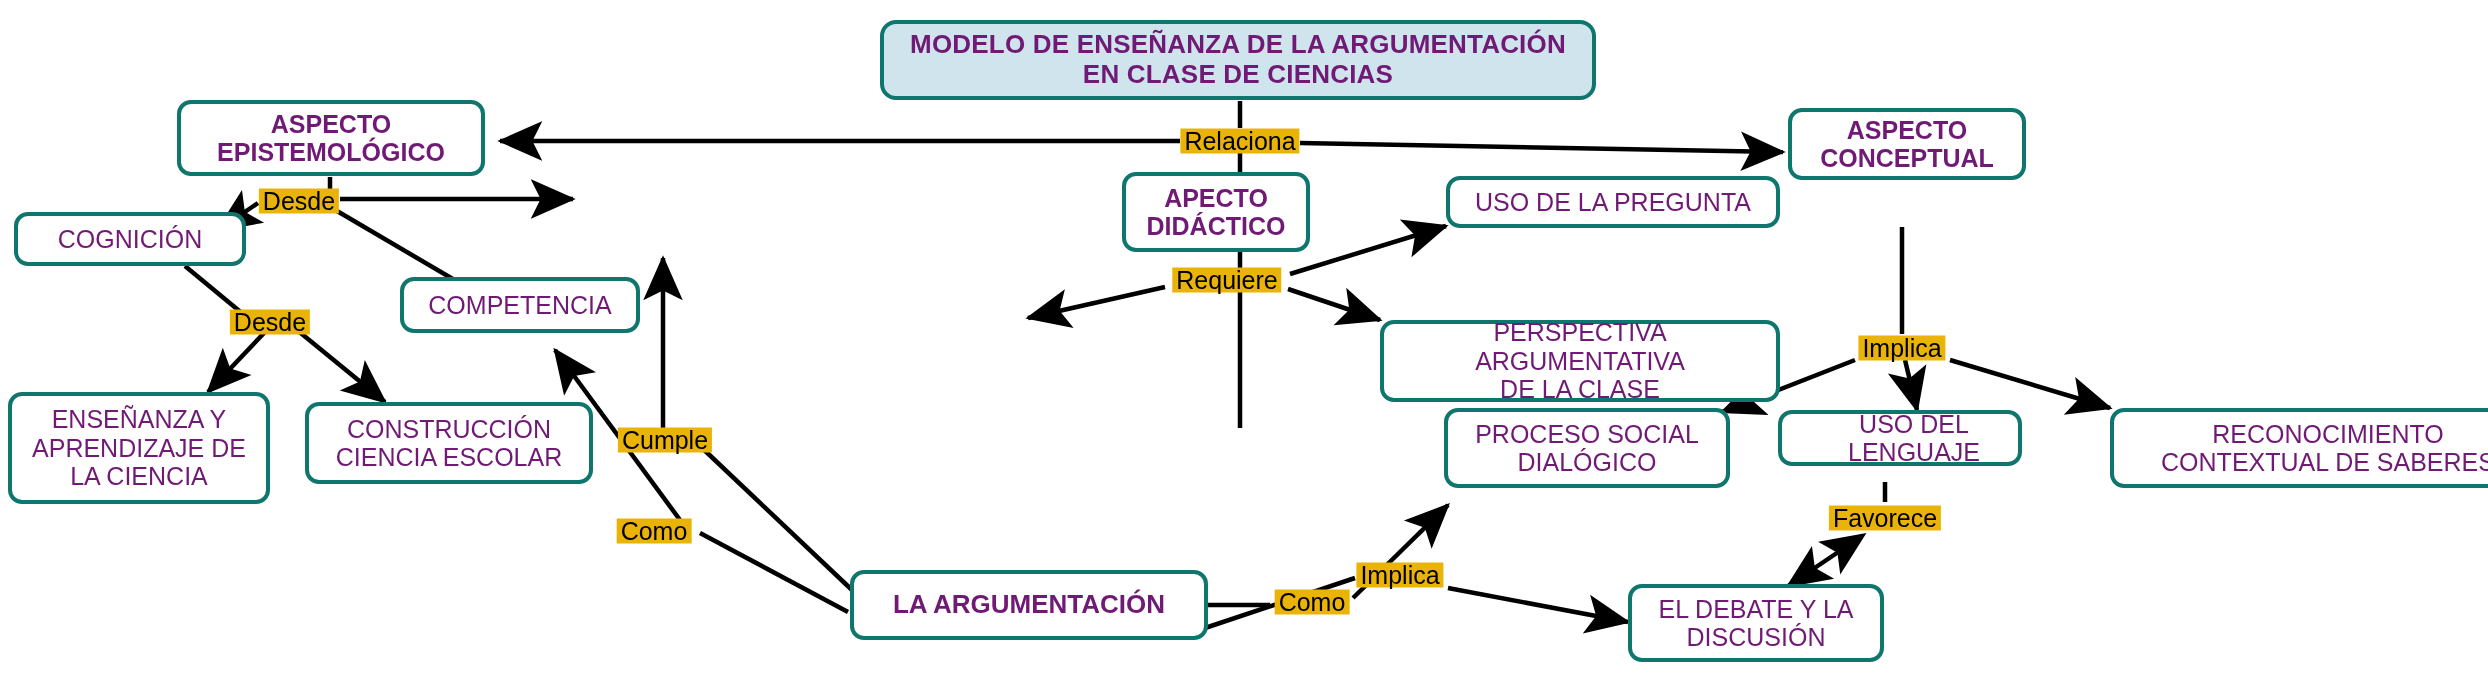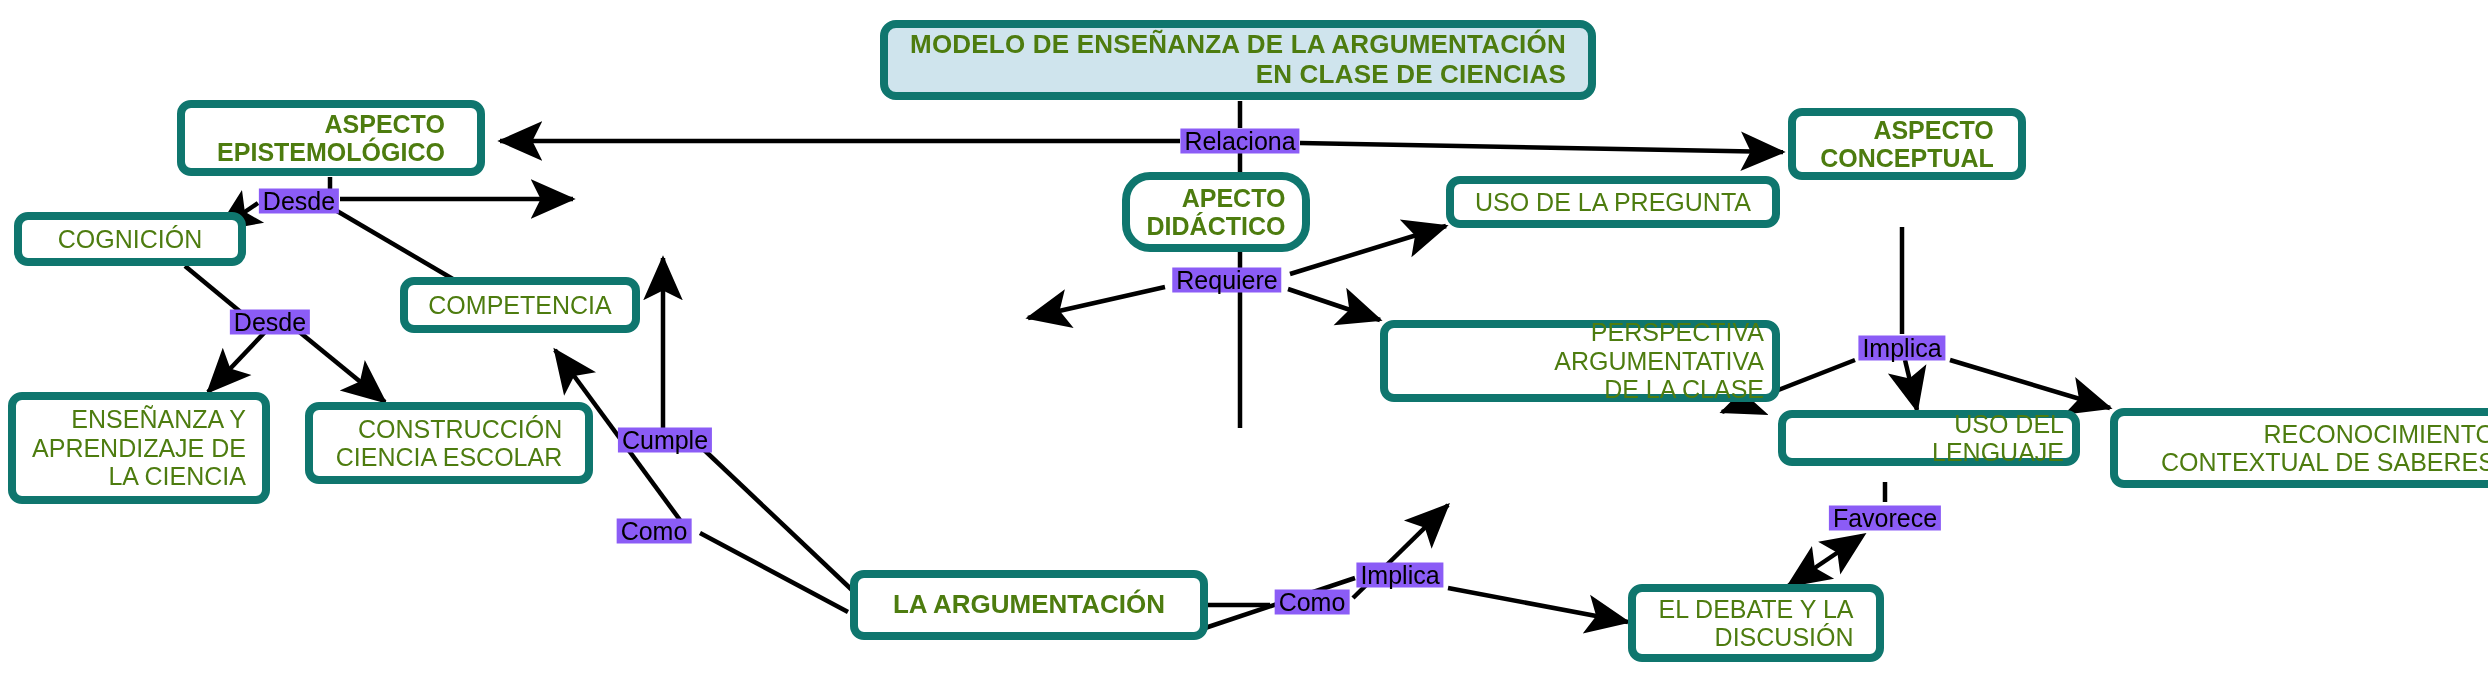--- a/index.html
+++ b/index.html
@@ -2,47 +2,47 @@
 <html><head>
 <meta charset="utf-8">
 <style>
   html,body{margin:0;padding:0;background:#ffffff;}
   body{font-family:"Liberation Sans", sans-serif;}
   #canvas{position:relative;width:2488px;height:682px;background:#ffffff;overflow:hidden;}
   svg#wires{position:absolute;left:0;top:0;width:2488px;height:682px;}
   .node{
     position:absolute;
     box-sizing:border-box;
-    border:8px solid #0f766e;
+    border:4px solid #0f766e;
     border-radius:14px;
     background:#ffffff;
     display:flex;
     align-items:center;
     justify-content:center;
-    text-align:right;
-    color:#4d7c0f;
+    text-align:center;
+    color:#701a75;
     line-height:1.14;
     padding:2px 8px;
     white-space:pre-line;
   }
   .node.title-node{
     background:#cfe4ed;
     border-radius:16px;
     font-weight:700;
     font-size:26px;
     letter-spacing:.2px;
   }
   .node.bold{font-weight:700;}
   .node.plain{font-weight:400;}
   .lbl{
     position:absolute;
     color:#000000;
     font-size:25px;
     font-weight:400;
-    background:#8b5cf6;
+    background:#eab308;
     padding:0 4px;
     white-space:nowrap;
     transform:translate(-50%,-50%);
     line-height:1;
   }
 </style>
 </head>
 <body>
 
 <div id="canvas">
@@ -123,21 +123,21 @@
 
   <div class="node title-node" style="left:880px; top:20px; width:716px; height:80px; font-size:26px;">MODELO DE ENSEÑANZA DE LA ARGUMENTACIÓN
 EN CLASE DE CIENCIAS</div>
 
   <div class="node bold" style="left:177px; top:100px; width:308px; height:76px; font-size:25px;">ASPECTO
 EPISTEMOLÓGICO</div>
 
   <div class="node bold" style="left:1788px; top:108px; width:238px; height:72px; font-size:25px;">ASPECTO
 CONCEPTUAL</div>
 
-  <div class="node bold" style="left:1122px; top:172px; width:188px; height:80px; font-size:25px;border-radius:28px;">APECTO
+  <div class="node bold" style="left:1122px; top:172px; width:188px; height:80px; font-size:25px;">APECTO
 DIDÁCTICO</div>
 
   <div class="node bold" style="left:850px; top:570px; width:358px; height:70px; font-size:26px;">LA ARGUMENTACIÓN</div>
 
   <div class="node plain" style="left:14px; top:212px; width:232px; height:54px; font-size:25px;">COGNICIÓN</div>
 
 
   <div class="node plain" style="left:400px; top:277px; width:240px; height:56px; font-size:25px;">COMPETENCIA</div>
 
   <div class="node plain" style="left:8px; top:392px; width:262px; height:112px; font-size:25px;">ENSEÑANZA Y
@@ -147,22 +147,24 @@
   <div class="node plain" style="left:305px; top:402px; width:288px; height:82px; font-size:25px;">CONSTRUCCIÓN
 CIENCIA ESCOLAR</div>
 
 
   <div class="node plain" style="left:1446px; top:176px; width:334px; height:52px; font-size:25px;">USO DE LA PREGUNTA</div>
 
   <div class="node plain" style="left:1380px; top:320px; width:400px; height:82px; font-size:25px;">PERSPECTIVA ARGUMENTATIVA
 DE LA CLASE</div>
 
 
+  <div class="node plain" style="left:1444px; top:408px; width:286px; height:80px; font-size:25px;">PROCESO SOCIAL
+DIALÓGICO</div>
 
-  <div class="node plain" style="left:1778px; top:410px; width:302px; height:56px; font-size:25px;padding-left:36px;">USO DEL LENGUAJE</div>
+  <div class="node plain" style="left:1778px; top:410px; width:244px; height:56px; font-size:25px;padding-left:36px;">USO DEL LENGUAJE</div>
 
   <div class="node plain" style="left:2110px; top:408px; width:436px; height:80px; font-size:25px;">RECONOCIMIENTO
 CONTEXTUAL DE SABERES</div>
 
   <div class="node plain" style="left:1628px; top:584px; width:256px; height:78px; font-size:25px;">EL DEBATE Y LA
 DISCUSIÓN</div>
 
   <div class="lbl" style="left:1240px; top:141px;">Relaciona</div>
 
   <div class="lbl" style="left:299px; top:201px;">Desde</div>

